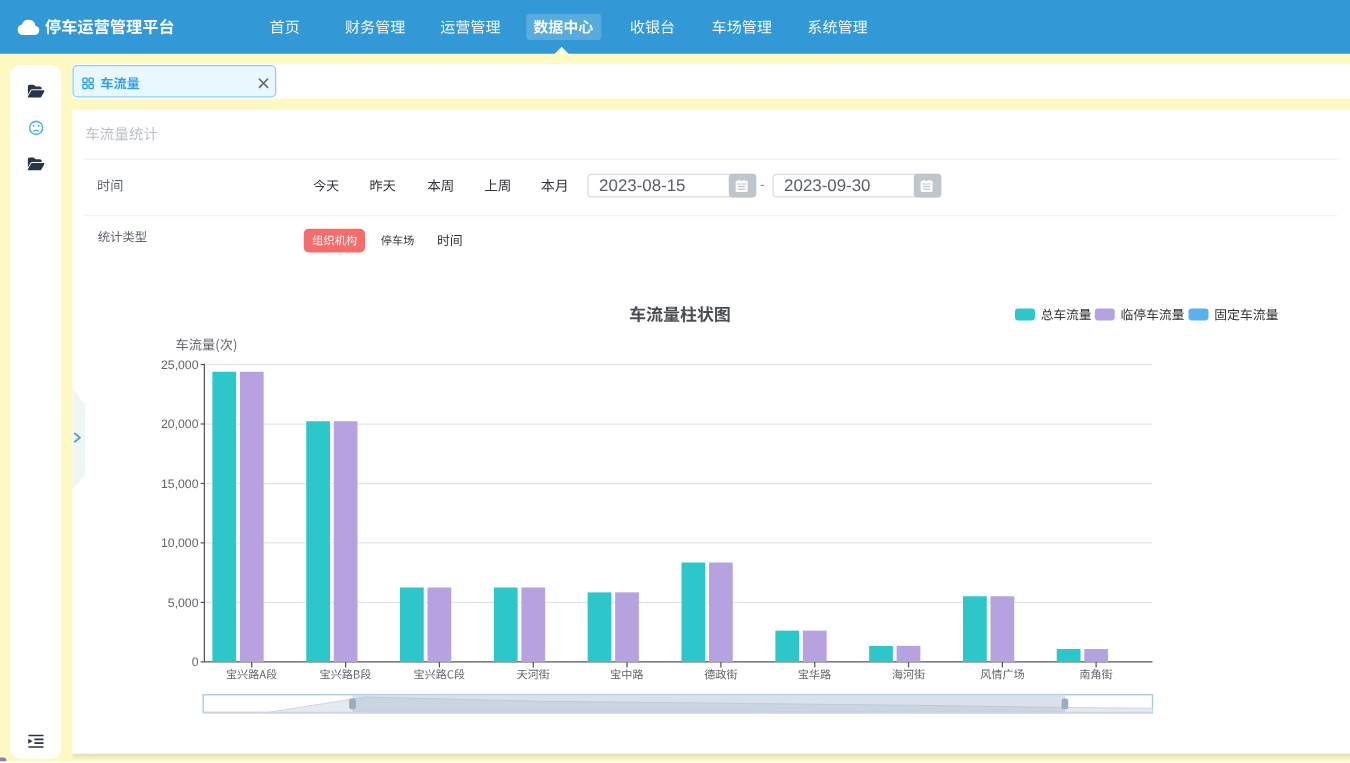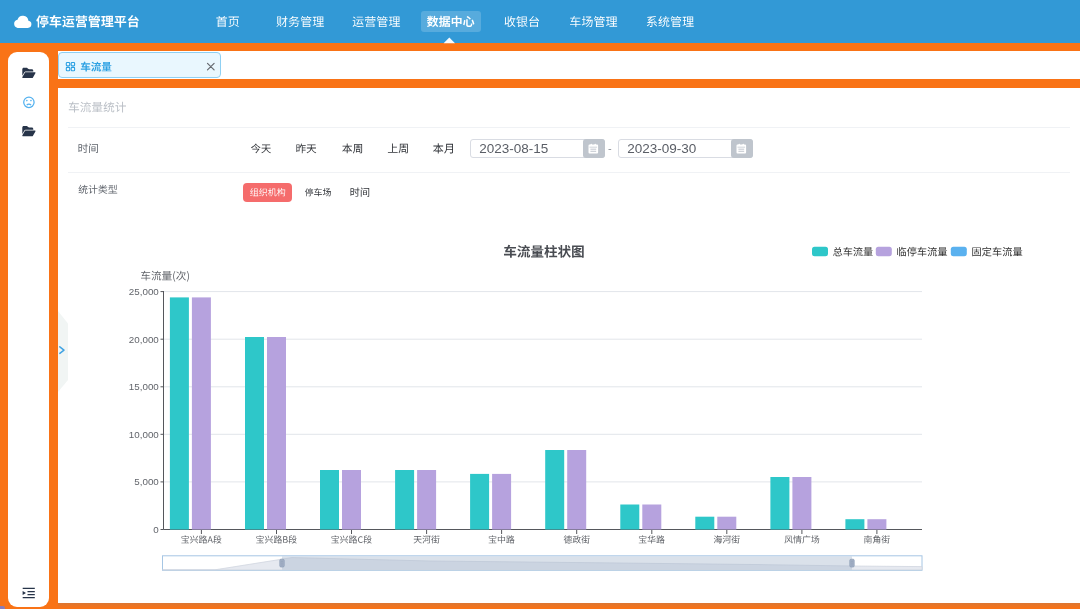--- a/index.html
+++ b/index.html
@@ -1,16 +1,16 @@
 <!DOCTYPE html>
 <html><head><meta charset="utf-8">
 <style>
 * { margin:0; padding:0; box-sizing:border-box; }
 body { font-family:"Liberation Sans", sans-serif; }
-#page { position:relative; width:1080px; height:609px; background:#f97316; overflow:hidden; }
+#page { position:relative; width:1080px; height:609px; background:#fef9c3; overflow:hidden; }
 .abs { position:absolute; }
 </style></head>
 <body>
 <svg width="0" height="0" style="position:absolute">
     <defs>
       <path id="gb505c" d="M498 557H773V504H498ZM388 637V423H889V637ZM235 846C187 704 106 562 21 470C41 441 72 375 83 346C101 366 119 389 137 413V-89H246V590C277 648 305 710 328 771V675H957V773H709C699 800 682 833 667 858L557 828C566 811 574 792 582 773H329L343 811ZM305 383V201H408V143H581V32C581 20 576 17 561 17C545 17 486 17 439 18C454 -12 469 -54 474 -86C550 -86 606 -86 648 -71C690 -55 702 -26 702 28V143H860V201H966V383ZM408 237V289H859V237Z"></path>
       <path id="gb8f66" d="M165 295C174 305 226 310 280 310H493V200H48V83H493V-90H622V83H953V200H622V310H868V424H622V555H493V424H290C325 475 361 532 395 593H934V708H455C473 746 490 784 506 823L366 859C350 808 329 756 308 708H69V593H253C229 546 208 511 196 495C167 451 148 426 120 418C136 383 158 320 165 295Z"></path>
       <path id="gb8fd0" d="M381 799V687H894V799ZM55 737C110 694 191 633 228 596L312 682C271 717 188 774 134 812ZM381 113C418 128 471 134 808 167C822 140 834 115 843 94L951 149C914 224 836 350 780 443L680 397L753 270L510 251C556 315 601 392 636 466H959V578H313V466H490C457 383 413 307 396 284C376 255 359 236 339 231C354 198 374 138 381 113ZM274 507H34V397H157V116C114 95 67 59 24 16L107 -101C149 -42 197 22 228 22C249 22 283 -8 324 -31C394 -71 475 -83 601 -83C710 -83 870 -77 945 -73C946 -38 967 25 981 59C876 44 707 35 605 35C496 35 406 40 340 80C311 96 291 111 274 121Z"></path>
       <path id="gb8425" d="M351 395H649V336H351ZM239 474V257H767V474ZM78 604V397H187V513H815V397H931V604ZM156 220V-91H270V-63H737V-90H856V220ZM270 35V116H737V35ZM624 850V780H372V850H254V780H56V673H254V626H372V673H624V626H743V673H946V780H743V850Z"></path>
       <path id="gb7ba1" d="M194 439V-91H316V-64H741V-90H860V169H316V215H807V439ZM741 25H316V81H741ZM421 627C430 610 440 590 448 571H74V395H189V481H810V395H932V571H569C559 596 543 625 528 648ZM316 353H690V300H316ZM161 857C134 774 85 687 28 633C57 620 108 595 132 579C161 610 190 651 215 696H251C276 659 301 616 311 587L413 624C404 643 389 670 371 696H495V778H256C264 797 271 816 278 835ZM591 857C572 786 536 714 490 668C517 656 567 631 589 615C609 638 629 665 646 696H685C716 659 747 614 759 584L858 629C849 648 832 672 813 696H952V778H686C694 797 700 817 706 836Z"></path>

